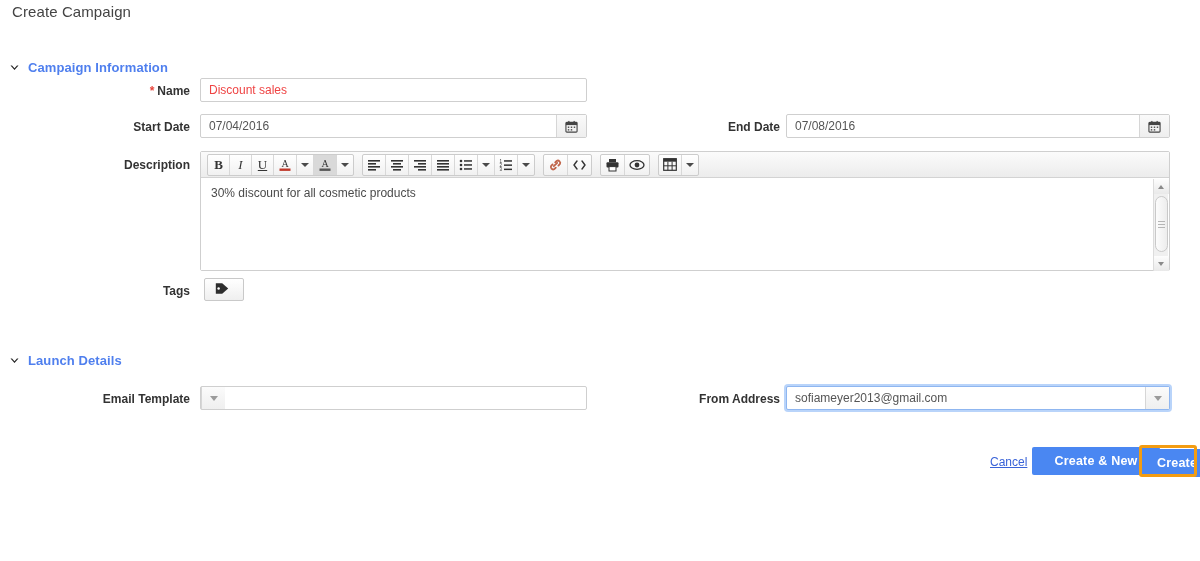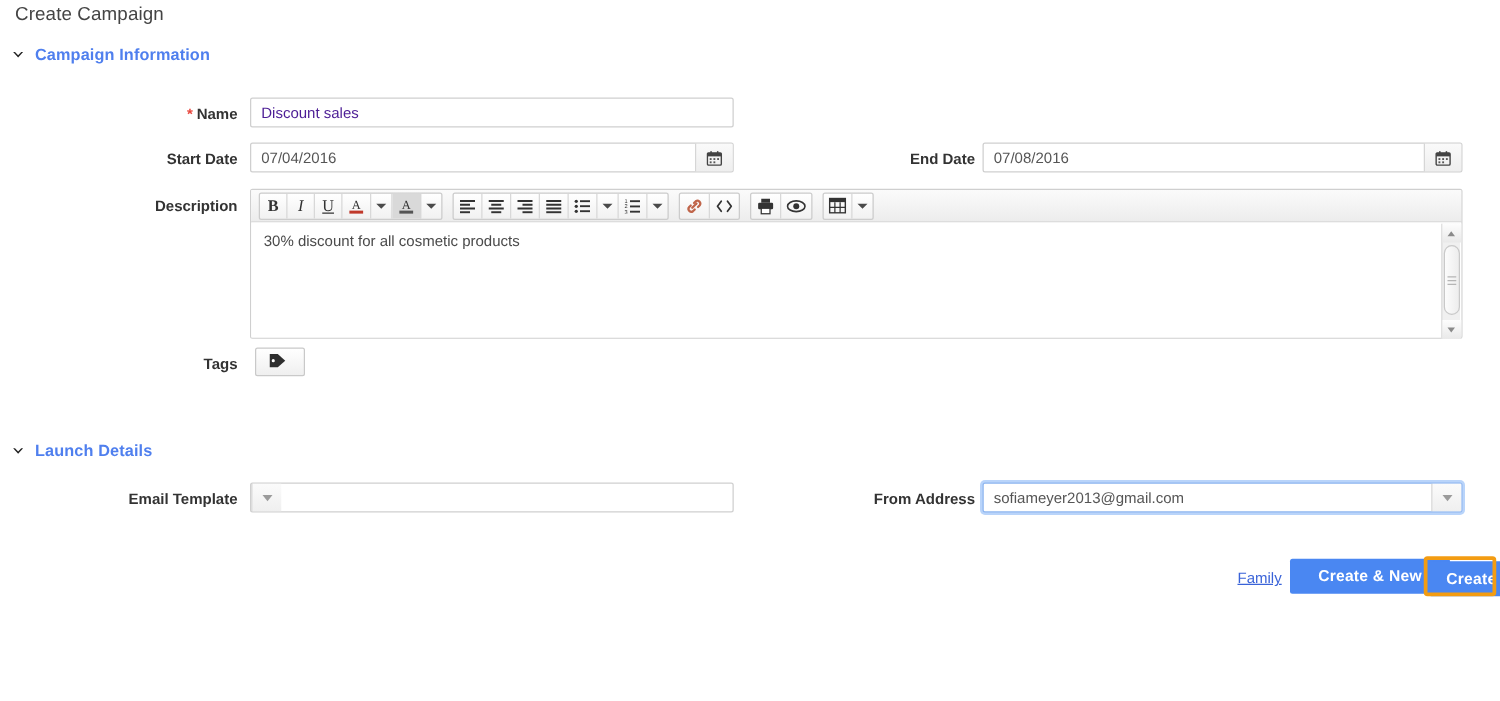--- a/index.html
+++ b/index.html
@@ -47,21 +47,21 @@
     position: relative;
     flex: 0 0 auto;
   }
   .section-header .caret svg { display: block; }
   .section-header .sec-label {
     color: #4f7fee;
     font-size: 13px;
     font-weight: bold;
     letter-spacing: .1px;
   }
-  #sec-campaign { top: 36px; }
+  #sec-campaign { top: 60px; }
   #sec-launch  { top: 353px; }
 
   
   .field-label {
     position: absolute;
     font-weight: bold;
     font-size: 12px;
     color: #333;
     text-align: right;
     white-space: nowrap;
@@ -72,21 +72,21 @@
     margin-right: 3px;
   }
 
   .txtinput {
     position: absolute;
     border: 1px solid #cfcfcf;
     background: #fff;
     border-radius: 2px;
     font-family: "Liberation Sans", sans-serif;
     font-size: 12px;
-    color: #4c1d95;
+    color: #ef4444;
     padding: 0 8px;
     outline: none;
     height: 24px;
     line-height: 22px;
   }
   .txtinput::placeholder { color: #9a9a9a; }
 
   
   .datewrap {
     position: absolute;
@@ -562,16 +562,16 @@
 </div>
 
 <div class="field-label" style="left:670px; top:392px; width:110px;">From Address</div>
 <div class="selwrap focused" style="left:786px; top:386px; width:384px;">
   <span class="selval">sofiameyer2013@gmail.com</span>
   <span class="selarrow">
       <span class="tri-down"></span>
     </span>
 </div>
 
-<div class="link-btn" style="left:990px; top:455px;">Family</div>
+<div class="link-btn" style="left:990px; top:455px;">Cancel</div>
 <button class="btn-primary" style="left:1032px; top:447px; width:128px;">Create &amp; New</button>
 <button class="btn-primary" style="left:1143px; top:449px; width:62px;">Create</button>
 <div class="btn-focus-ring" style="left:1139px; top:445px; width:58px; height:32px;"></div>
 
 </body></html>

